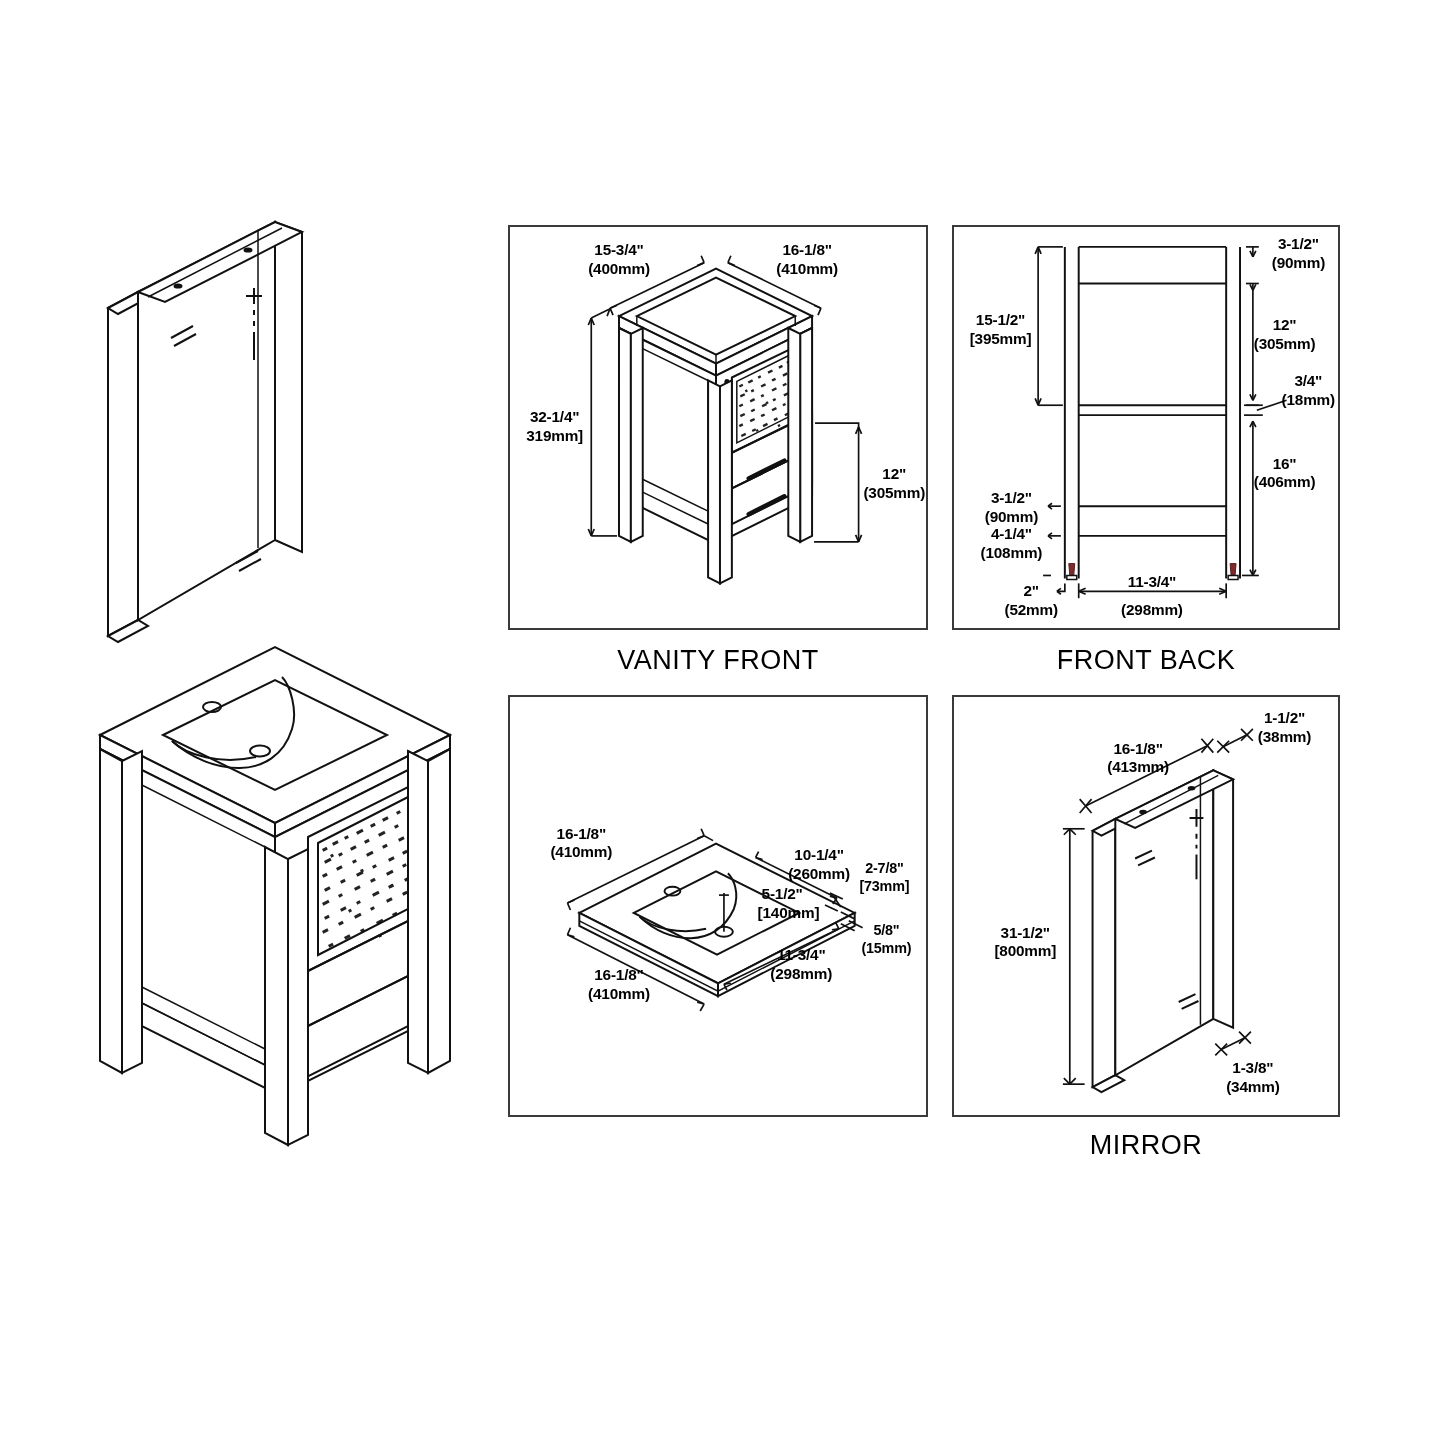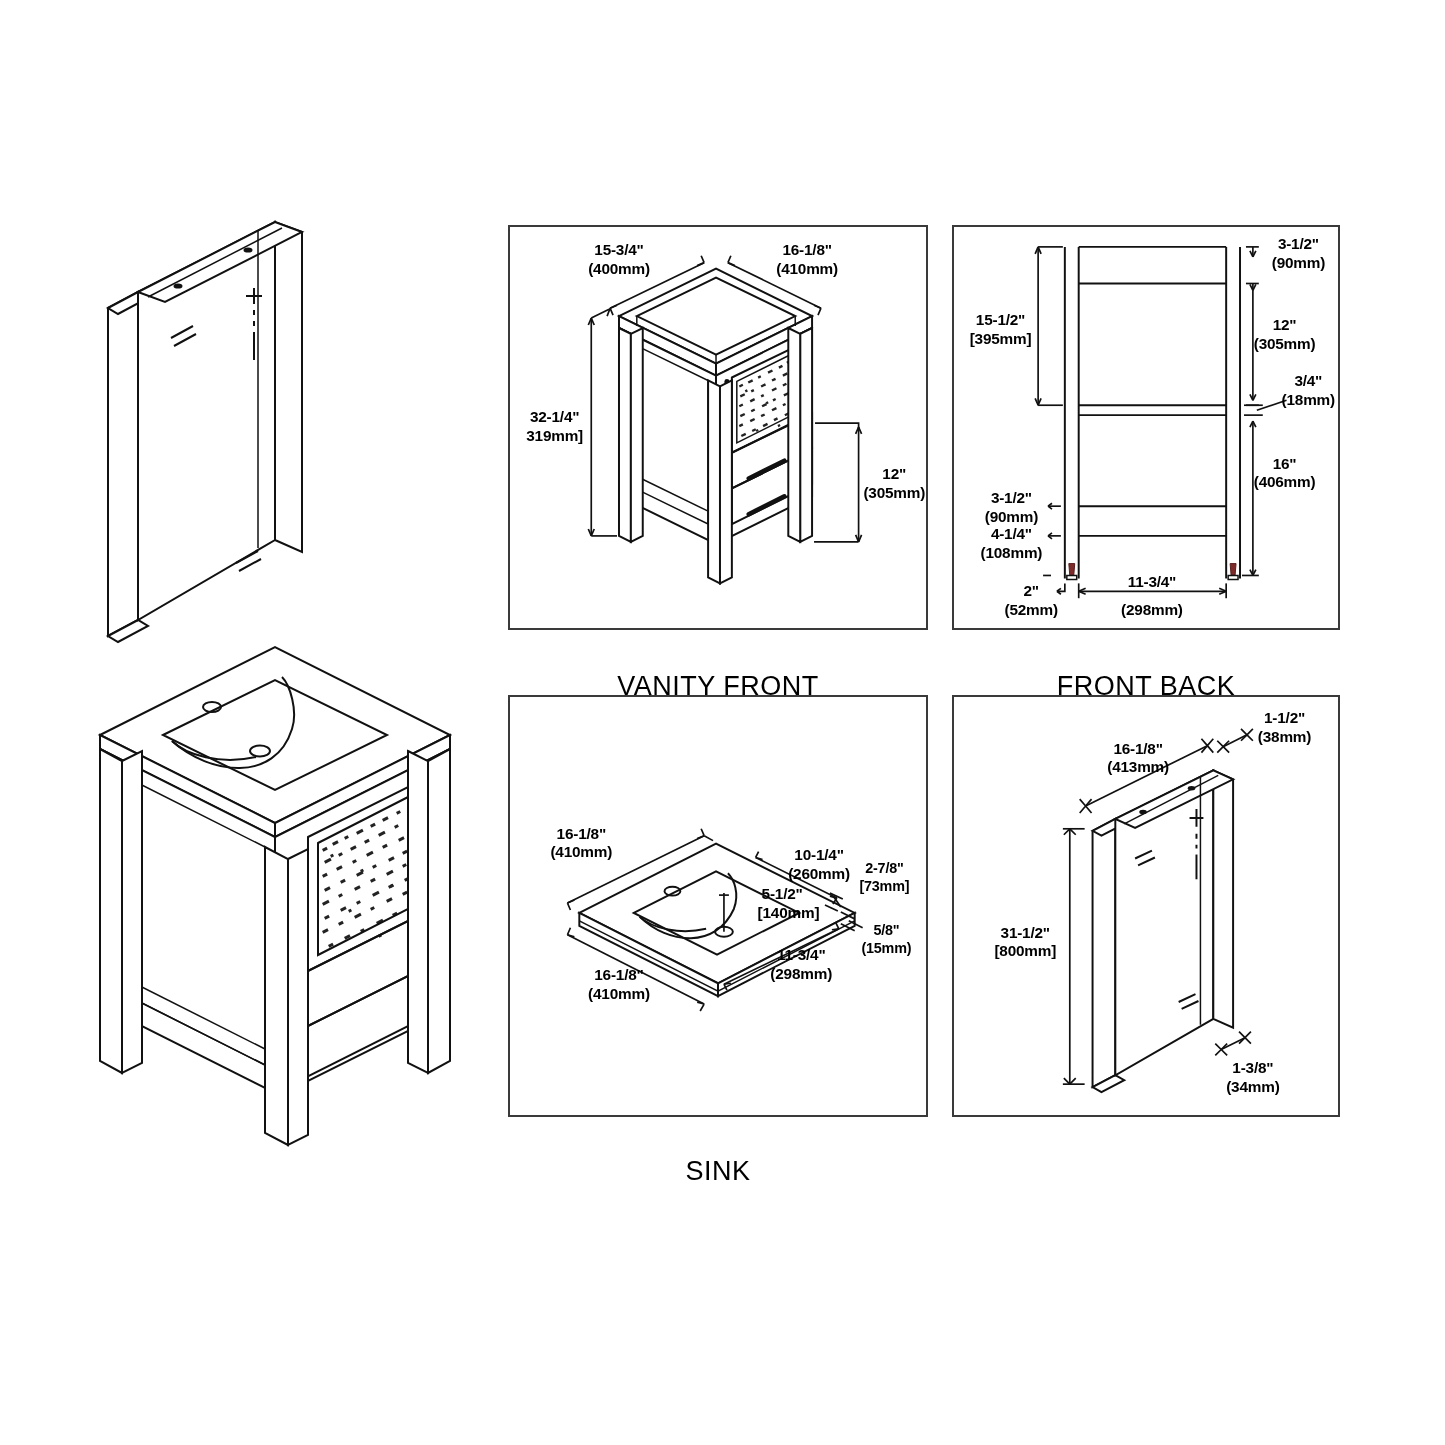--- a/index.html
+++ b/index.html
@@ -19,21 +19,20 @@
     box-sizing:border-box;
   }
   .panel-caption{
     position:absolute;
     text-align:center;
     font-size:27px;
     font-weight:400;
     letter-spacing:.5px;
     color:#000;
     white-space:nowrap;
-    margin-top:26px;
   }
 
   
   .draw{position:absolute;left:0;top:0;width:100%;height:100%;display:block;}
   .hero{position:absolute;display:block;}
 
   
   svg .ln{fill:none;stroke:#111;stroke-width:2;stroke-linejoin:miter;stroke-linecap:butt;}
   svg .ln-thin{fill:none;stroke:#111;stroke-width:1.5;}
   svg .ln-dim{fill:none;stroke:#111;stroke-width:1.7;}
@@ -433,21 +432,20 @@
       <text class="dim" x="294" y="266" text-anchor="middle">11-3/4"</text>
       <text class="dim" x="294" y="285" text-anchor="middle">(298mm)</text>
 
       <path class="ln-dim" d="M58,240 L196,310"></path>
       <path class="ln-dim" d="M58,240 L65,242 M58,240 L61,233"></path>
       <path class="ln-dim" d="M196,310 L189,308 M196,310 L192,317"></path>
       <text class="dim" x="110" y="286" text-anchor="middle">16-1/8"</text>
       <text class="dim" x="110" y="305" text-anchor="middle">(410mm)</text>
     </svg>
   </div>
-  <div class="panel-caption" style="left:508px;top:1130px;width:420px;">SINK</div>
 
   <div class="panel" style="left:952px;top:695px;width:388px;height:422px;">
     <svg class="draw" viewBox="0 0 388 422">
 
       <polygon class="face" points="140,135 163,123 163,382 140,394"></polygon>
       <polygon class="face" points="140,135 163,123 172,128 149,140"></polygon>
       <polygon class="face" points="140,394 163,382 172,387 149,399"></polygon>
 
       <polygon class="face" points="163,123 262,74 262,325 163,382"></polygon>
 
@@ -488,14 +486,15 @@
       <text class="dim" x="72" y="243" text-anchor="middle">31-1/2"</text>
       <text class="dim" x="72" y="262" text-anchor="middle">[800mm]</text>
 
       <path class="ln-dim" d="M270,356 L294,344"></path>
       <path class="ln-dim" d="M270,356 L264,350 M270,356 L276,350 M270,356 L264,362 M270,356 L276,362"></path>
       <path class="ln-dim" d="M294,344 L288,338 M294,344 L300,338 M294,344 L288,350 M294,344 L300,350"></path>
       <text class="dim" x="302" y="380" text-anchor="middle">1-3/8"</text>
       <text class="dim" x="302" y="399" text-anchor="middle">(34mm)</text>
     </svg>
   </div>
+  <div class="panel-caption" style="left:952px;top:1130px;width:388px;">MIRROR</div>
 
 </div>
 
 </body></html>

